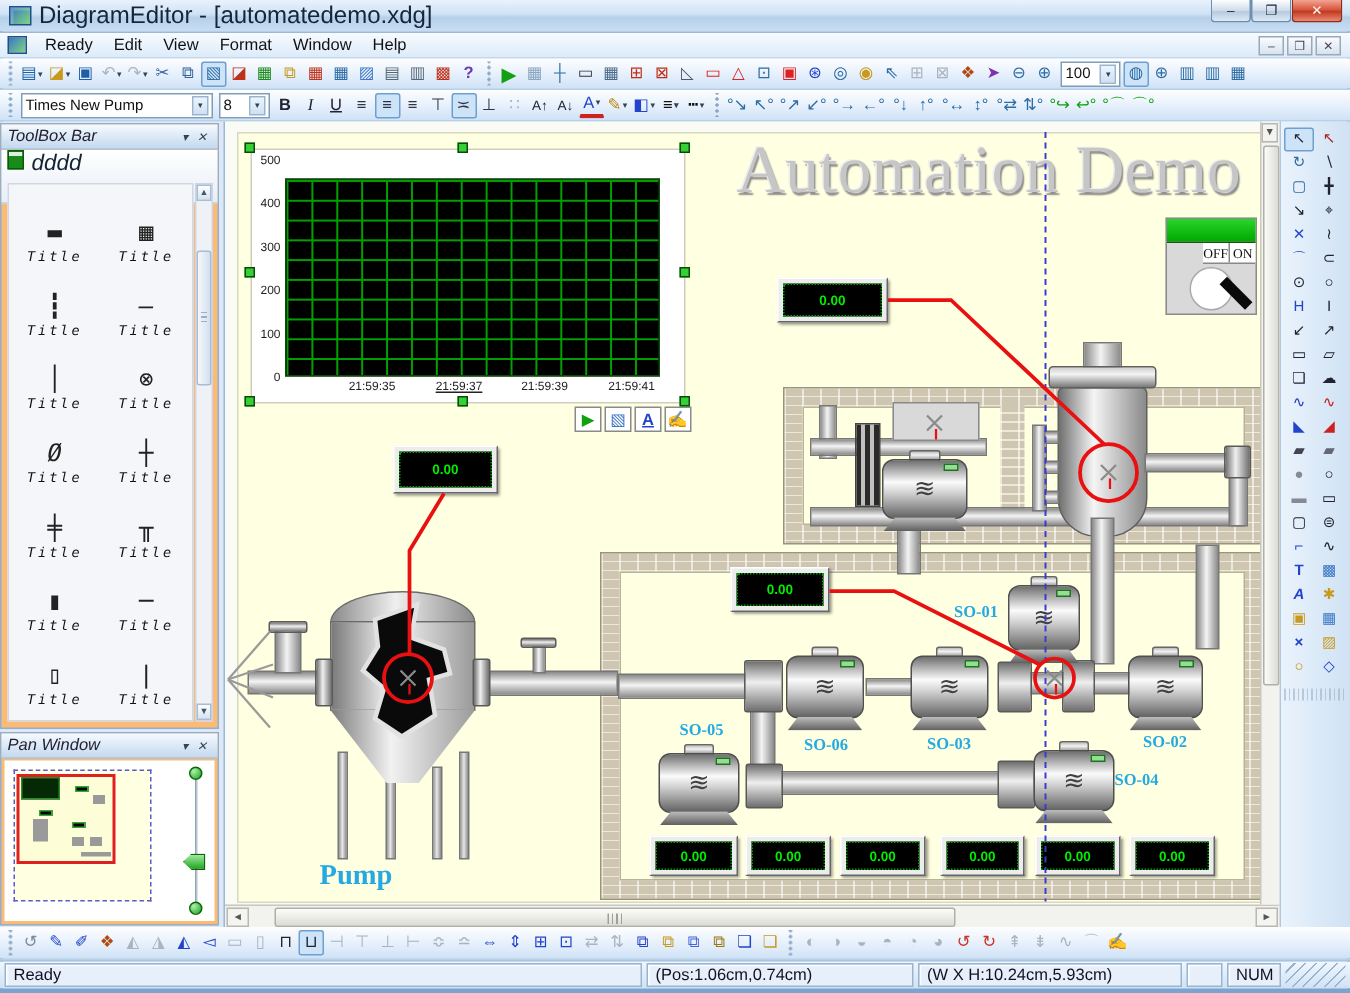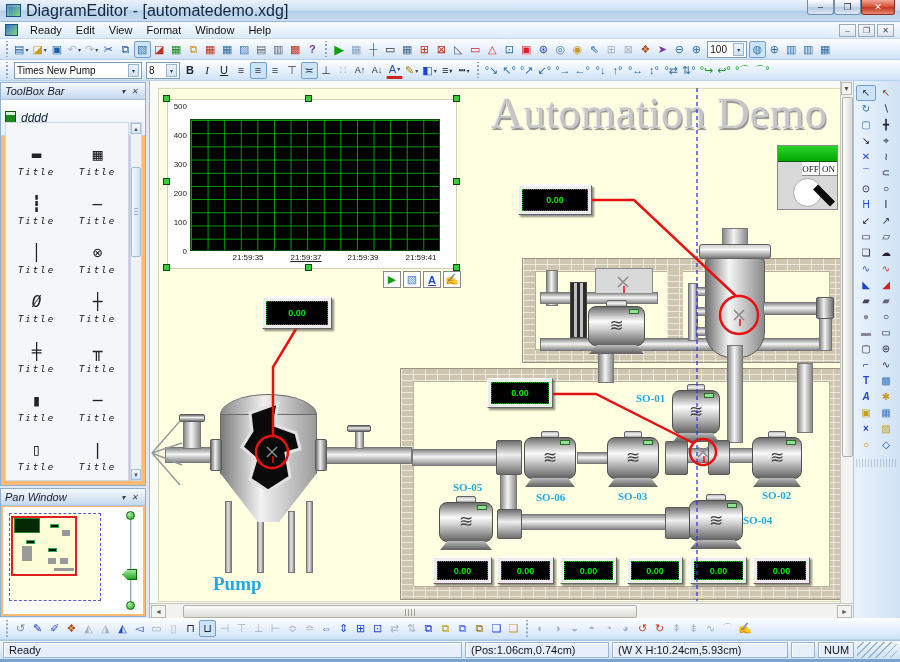--- a/index.html
+++ b/index.html
@@ -51,22 +51,22 @@
   .combo .cdd{margin-left:auto;width:11px;height:13px;background:linear-gradient(180deg,#eef5fc,#cfe0f2);
       border:1px solid #9ab4d0;font-size:6px;display:flex;align-items:center;justify-content:center;color:#246;}
 
   
   .leftdock{left:0;top:81px;width:150px;height:537px;background:#dde8f4;border-right:1px solid #9ab8d8;}
   .panel{position:absolute;left:0;width:146px;border:1px solid #8fb0d0;background:#fdba74;font-style:italic;}
   .phead{height:17px;display:flex;align-items:center;padding:0 4px;color:#223;
      background:linear-gradient(180deg,#f6faff,#cddfF2 80%,#c3d8ee);border-bottom:1px solid #aac4e0;font-size:11px;}
   .phead .pbtn{margin-left:auto;font-size:8px;color:#345;padding:0 3px;cursor:default;}
   .phead .pbtn+.pbtn{margin-left:0;}
-  .groupbar{height:36px;display:flex;align-items:center;background:linear-gradient(180deg,#ffffff,#e7eef7);
-     border-bottom:1px solid #c2d2e4;padding:0 4px;font-size:12px;color:#123;}
+  .groupbar{height:36px;display:flex;background:linear-gradient(180deg,#ffffff,#e7eef7);
+     border-bottom:1px solid #c2d2e4;padding:0 4px;font-size:15px;color:#123;}
   .gicon{width:11px;height:13px;background:#1a8a1a;border:1px solid #0a5a0a;margin-right:5px;
      box-shadow:inset 0 3px 0 #d9f2d9;}
   .items{position:absolute;left:4px;right:16px;top:39px;bottom:4px;background:#f4f6f9;border:1px solid #cfd8e4;
      display:grid;grid-template-columns:1fr 1fr;align-content:space-between;padding:8px 0;}
   .titem{display:flex;flex-direction:column;align-items:center;gap:4px;height:46px;justify-content:flex-end;}
   .titem .tg{font-size:16px;color:#222;font-family:"DejaVu Sans Mono",monospace;line-height:1;}
   .titem .tl{font-size:9px;letter-spacing:2px;font-family:"DejaVu Sans Mono",monospace;color:#111;}
   .tscroll{position:absolute;right:3px;top:39px;bottom:4px;width:12px;background:#eef1f6;border:1px solid #cdd6e2;}
   .tsa{position:absolute;left:0;width:10px;height:11px;background:linear-gradient(180deg,#fdfeff,#d6e2ef);
       border:1px solid #a8bcd4;font-size:6px;color:#456;display:flex;align-items:center;justify-content:center;}
@@ -800,21 +800,21 @@
         <div class="led"></div>
         <div class="base"></div>
       </div>
     <div class="motor" style="left:539px;top:413px;width:54px;height:55px">
       <div class="cap"></div>
         <div class="mb"></div>
         <div class="led"></div>
         <div class="base"></div>
       </div>
 
-    <span class="solabel" style="left:486px;top:311px">SO-01</span>
+    <span class="solabel" style="left:486px;top:321px">SO-01</span>
     <span class="solabel" style="left:612px;top:408px">SO-02</span>
     <span class="solabel" style="left:468px;top:409px">SO-03</span>
     <span class="solabel" style="left:593px;top:433px">SO-04</span>
     <span class="solabel" style="left:303px;top:400px">SO-05</span>
     <span class="solabel" style="left:386px;top:410px">SO-06</span>
 
     <div class="pipe-h" style="left:15px;top:366px;width:56px;height:16px"></div>
     <div class="pipe-v" style="left:33px;top:338px;width:18px;height:30px"></div>
     <div class="flange" style="left:29px;top:333px;width:26px;height:8px"></div>
     <div class="flange v" style="left:60px;top:358px;width:12px;height:32px"></div>
@@ -1200,20 +1200,20 @@
         <span class="g">⌒</span>
       </span>
         <span class="icon" data-state="off">
         <span class="g">✍</span>
       </span>
       </span>
   </div>
 
   <div class="abs statusbar">
     <span class="spanel" style="flex:1">Ready</span>
-    <span class="spanel" style="width:144px">(Pos:1.06cm,0.74cm)</span>
+    <span class="spanel" style="width:178px">(Pos:1.06cm,0.74cm)</span>
     <span class="spanel" style="width:176px">(W X H:10.24cm,5.93cm)</span>
     <span class="spanel" style="width:24px"></span>
     <span class="spanel" style="width:36px">NUM</span>
     <span class="sgrip"></span>
   </div>
 
 </div>
 
 </body></html>

